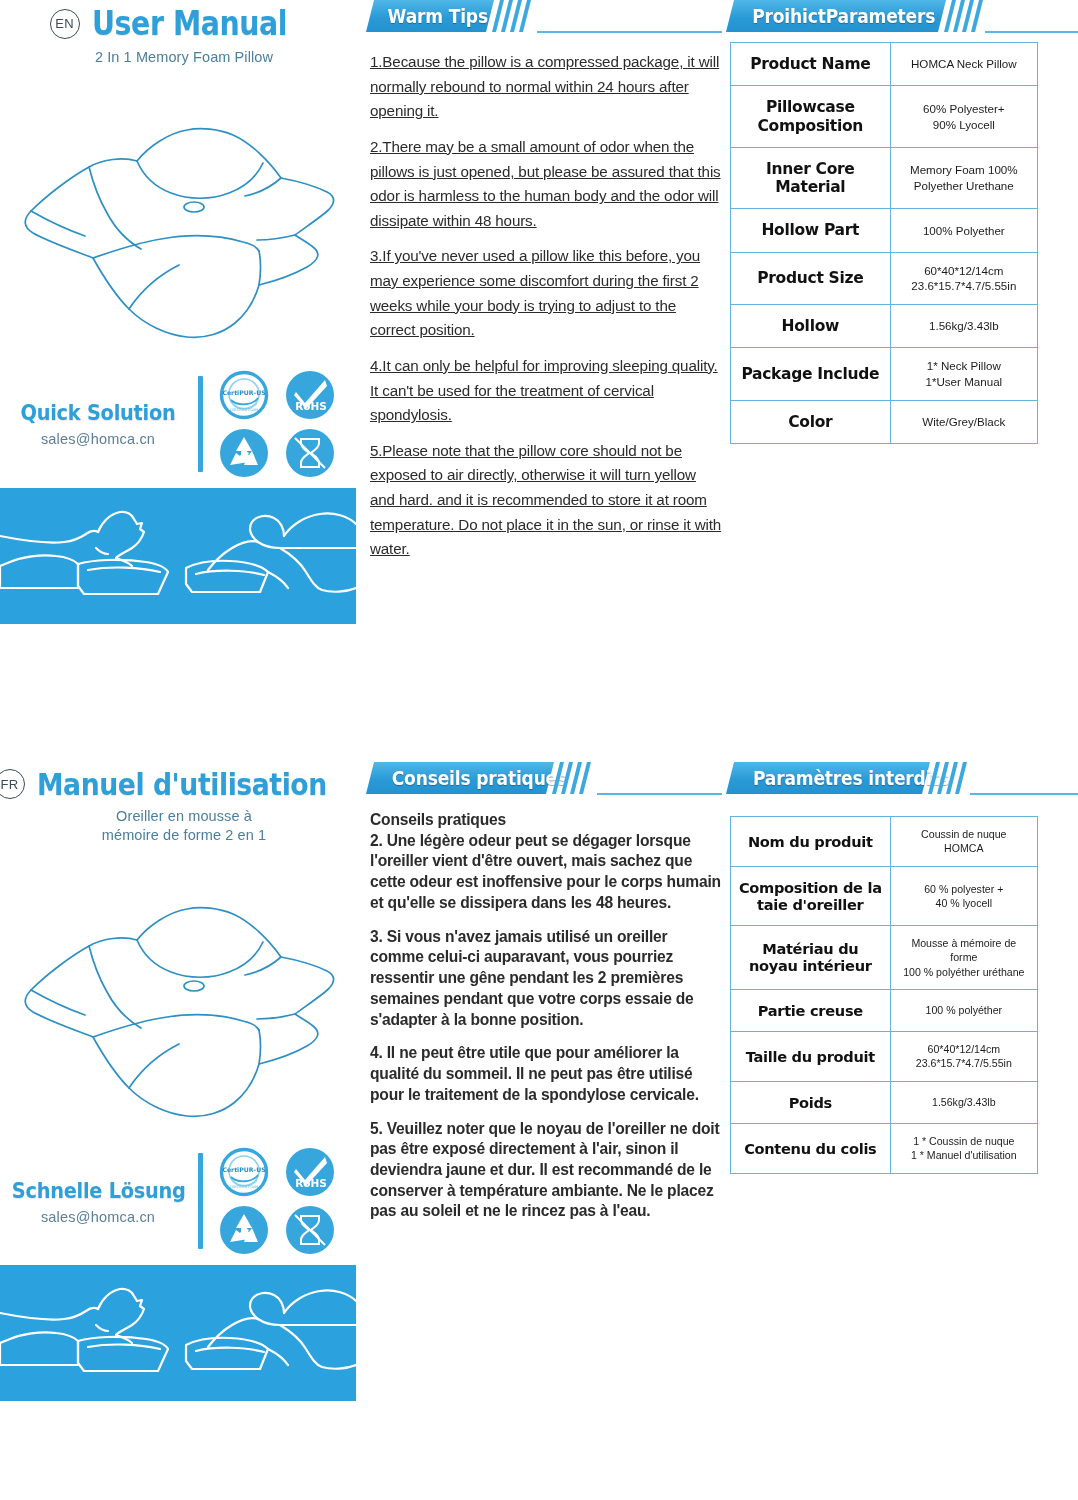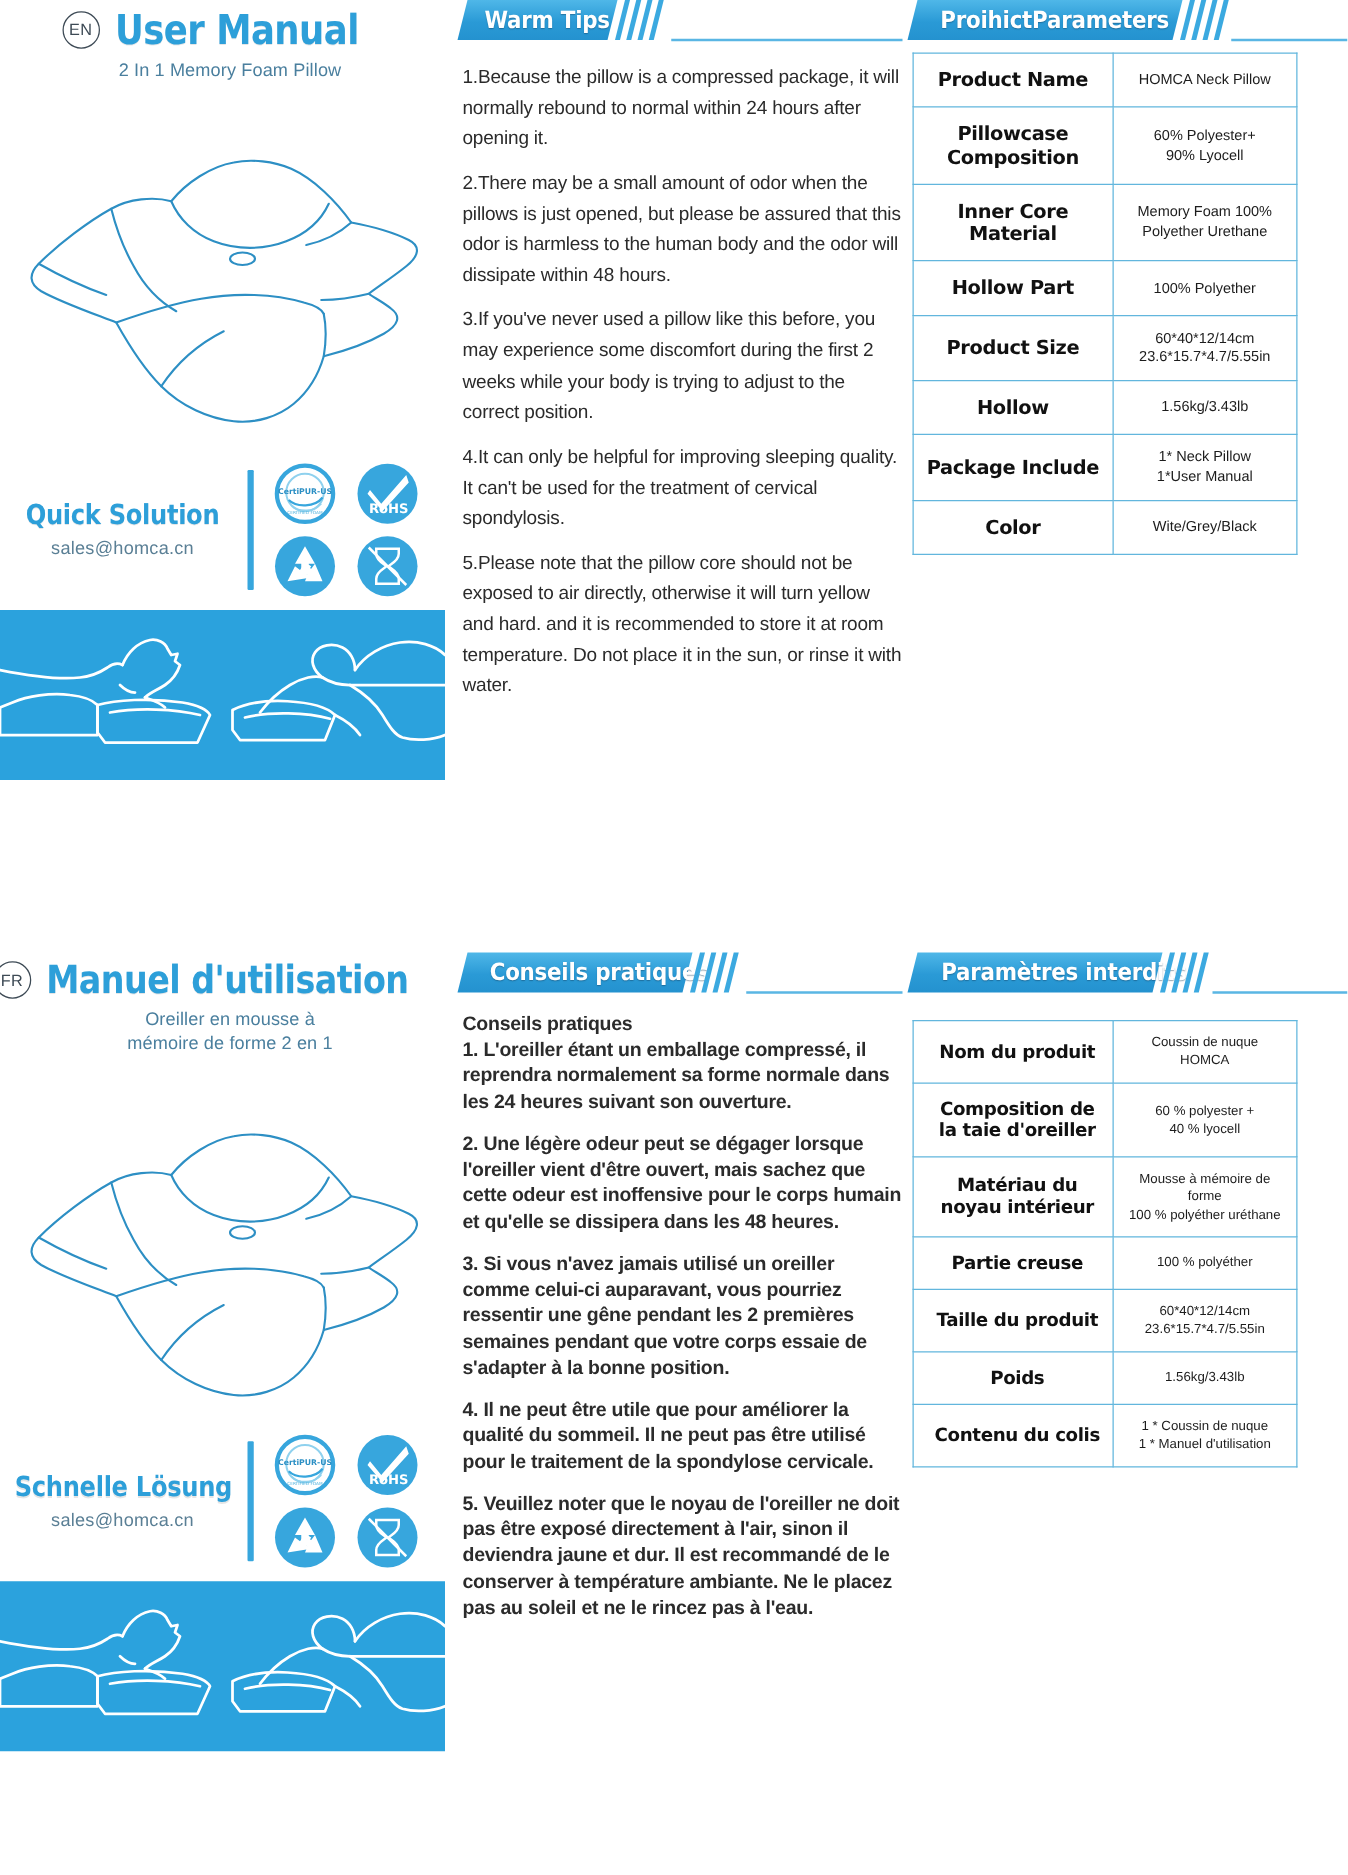--- a/index.html
+++ b/index.html
@@ -87,21 +87,21 @@
   table.spec td.k {
     width:52%; text-align:center; padding:12px 6px;
     font-family:"DejaVu Sans", sans-serif; font-weight:bold;
     font-size:15.5px; color:#111; line-height:1.18;
     transform:scaleX(1); letter-spacing:-.3px;
   }
   table.spec td.v {
     text-align:center; padding:10px 6px;
     font-size:11.6px; color:#1c1c1c; line-height:1.35;
   }
-  table.spec.fr td.k { font-size:14.6px;padding-left:13px; }
+  table.spec.fr td.k { font-size:14.6px; }
   table.spec.fr td.v { font-size:10.6px; }
 
   
   .quick-wrap { display:flex; align-items:center; height:120px; }
   .quick-text { width:196px; text-align:center; }
   .quick-title {
     font-family:"DejaVu Sans", sans-serif; font-weight:bold;
     font-size:22px; color:#2d9fd9; transform:scaleX(0.88);
     letter-spacing:-.3px; white-space:nowrap;
     text-shadow:0 1px 0 rgba(0,0,0,.10);
@@ -234,21 +234,21 @@
             <span>Warm Tips</span>
           </div>
         <div class="stripes" style="left:126px;">
           <i style="left:0;"></i>
             <i style="left:9px;"></i>
             <i style="left:18px;"></i>
             <i style="left:27px;"></i>
         </div>
         <div class="rule" style="width:185px;"></div>
       </div>
-      <div class="tips" style="margin-top:16px;">
+      <div class="tips" style="margin-top:16px;text-decoration:underline;">
         <p>1.Because the pillow is a compressed package, it will normally rebound to normal within 24 hours after opening it.</p>
         <p>2.There may be a small amount of odor when the pillows is just opened, but please be assured that this odor is harmless to the human body and the odor will dissipate within 48 hours.</p>
         <p>3.If you've never used a pillow like this before, you may experience some discomfort during the first 2 weeks while your body is trying to adjust to the correct position.</p>
         <p>4.It can only be helpful for improving sleeping quality. It can't be used for the treatment of cervical spondylosis.</p>
         <p>5.Please note that the pillow core should not be exposed to air directly, otherwise it will turn yellow and hard. and it is recommended to store it at room temperature. Do not place it in the sun, or rinse it with water.</p>
       </div>
     </div>
 
     <div class="col-right">
       <div class="banner">
@@ -419,21 +419,20 @@
         <div class="stripes" style="left:186px;">
           <i style="left:0;"></i>
             <i style="left:9px;"></i>
             <i style="left:18px;"></i>
             <i style="left:27px;"></i>
         </div>
         <div class="rule" style="width:125px;"></div>
       </div>
       <div class="tips fr" style="margin-top:14px;">
         <div>Conseils pratiques</div>
-        <p style="margin-top:0;">1. L'oreiller étant un emballage compressé, il reprendra normalement sa forme normale dans les 24 heures suivant son ouverture.</p>
         <p>2. Une légère odeur peut se dégager lorsque l'oreiller vient d'être ouvert, mais sachez que cette odeur est inoffensive pour le corps humain et qu'elle se dissipera dans les 48 heures.</p>
         <p>3. Si vous n'avez jamais utilisé un oreiller comme celui-ci auparavant, vous pourriez ressentir une gêne pendant les 2 premières semaines pendant que votre corps essaie de s'adapter à la bonne position.</p>
         <p>4. Il ne peut être utile que pour améliorer la qualité du sommeil. Il ne peut pas être utilisé pour le traitement de la spondylose cervicale.</p>
         <p>5. Veuillez noter que le noyau de l'oreiller ne doit pas être exposé directement à l'air, sinon il deviendra jaune et dur. Il est recommandé de le conserver à température ambiante. Ne le placez pas au soleil et ne le rincez pas à l'eau.</p>
       </div>
     </div>
 
     <div class="col-right">
       <div class="banner">
         <div class="tag" style="width:196px;">

